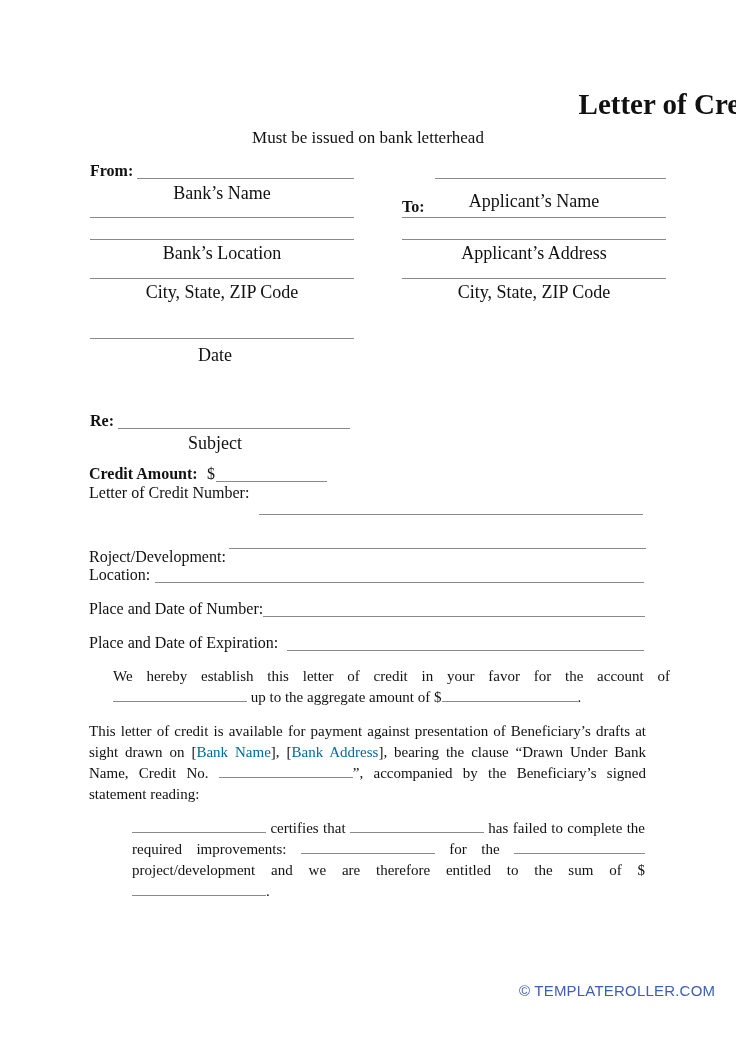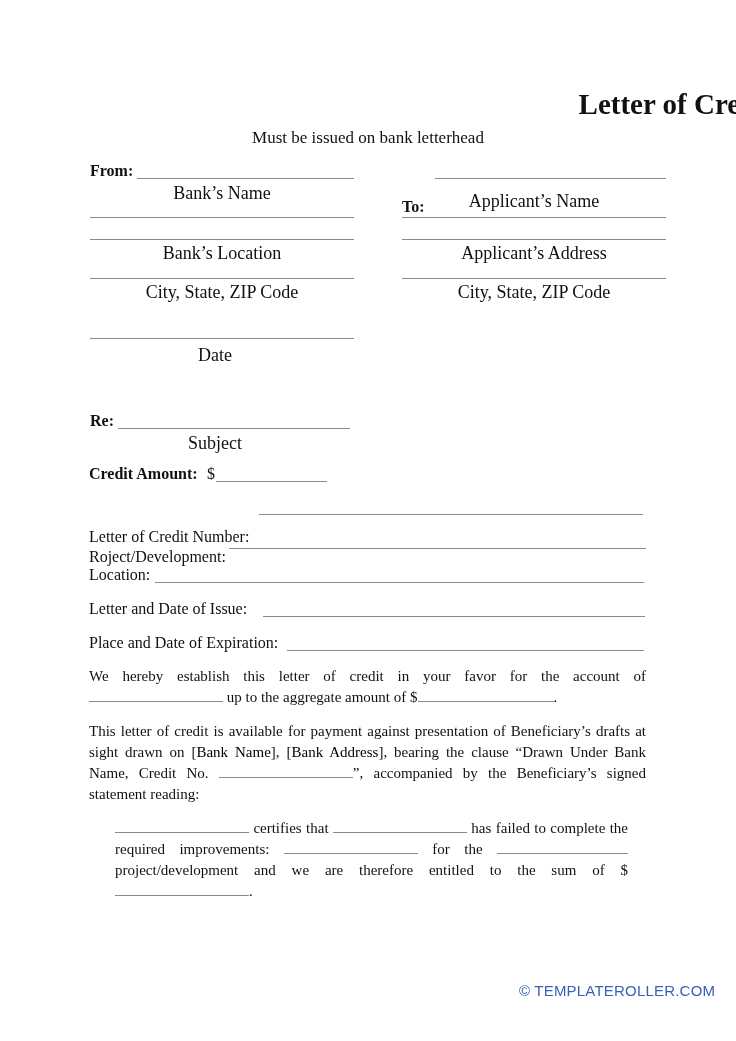--- a/index.html
+++ b/index.html
@@ -6,22 +6,22 @@
   body { width:736px; height:1041px; position:relative; overflow:hidden;
          font-family:"Liberation Serif", serif; color:#111; }
   .abs { position:absolute; }
   .line { position:absolute; height:0; border-top:1px solid #8a8a8a; }
   .title { left:0; width:736px; top:88px; text-align:right; font-size:29px; font-weight:bold;margin-left:38px; }
   .subtitle { left:0; width:736px; top:128px; text-align:center; font-size:17px; }
   .lbl { font-size:16px; }
   .bold { font-weight:bold; }
   .cap { font-size:18px; text-align:center; }
   .para { position:absolute; left:89px; width:557px; font-size:15px; line-height:21px; text-align:justify; text-align-last:left; }
-  .para.ind { left:115px; width:513px; }
-  .gray { color:#000000; }
+  .para.ind { left:132px; width:513px; }
+  .gray { color:#0369a1; }
   .blank { display:inline-block; border-bottom:1px solid #8a8a8a; height:14px; vertical-align:baseline; }
   .footer { left:519px; top:982px; font-family:"Liberation Sans", sans-serif; font-size:15px; color:#3b5fb8; letter-spacing:0.2px; }
 </style>
 </head>
 <body>
 
 <div>
 
   <div class="abs title">Letter of Credit</div>
   <div class="abs subtitle">Must be issued on bank letterhead</div>
@@ -47,36 +47,36 @@
   <div class="abs cap" style="left:402px; width:264px; top:282px;">City, State, ZIP Code</div>
 
   <div class="abs lbl bold" style="left:90px; top:412px;">Re:</div>
   <div class="line" style="left:118px; width:232px; top:428px;"></div>
   <div class="abs cap" style="left:160px; width:110px; top:433px;">Subject</div>
 
   <div class="abs lbl bold" style="left:89px; top:465px;">Credit Amount:</div>
   <div class="abs lbl" style="left:207px; top:465px;">$</div>
   <div class="line" style="left:216px; width:111px; top:481px;"></div>
 
-  <div class="abs lbl" style="left:89px; top:528px;">Letter of Credit Number:</div>
+  <div class="abs lbl" style="left:89px; top:484px;">Letter of Credit Number:</div>
   <div class="line" style="left:259px; width:384px; top:514px;"></div>
 
   <div class="abs lbl" style="left:89px; top:532px;margin-top:16px;">Roject/Development:</div>
   <div class="line" style="left:229px; width:417px; top:548px;"></div>
 
   <div class="abs lbl" style="left:89px; top:566px;">Location:</div>
   <div class="line" style="left:155px; width:489px; top:582px;"></div>
 
-  <div class="abs lbl" style="left:89px; top:600px;">Letter and Date of Issue:</div>
+  <div class="abs lbl" style="left:89px; top:600px;">Place and Date of Number:</div>
   <div class="line" style="left:263px; width:382px; top:616px;"></div>
 
   <div class="abs lbl" style="left:89px; top:634px;">Place and Date of Expiration:</div>
   <div class="line" style="left:287px; width:357px; top:650px;"></div>
 
-  <div class="para" style="top:666px;">
+  <div class="para" style="top:666px;margin-left:24px;">
     <span>We hereby establish this letter of credit in your favor for the account of</span>
     <span class="blank" style="width:134px;"></span>
     <span>up to the aggregate amount of $</span><span class="blank" style="width:136px;"></span><span>.</span>
   </div>
 
   <div class="para" style="top:721px;">
     <span>This letter of credit is available for payment against presentation of Beneficiary’s drafts at sight drawn on [</span><span class="gray">Bank Name</span><span>], [</span><span class="gray">Bank Address</span><span>], bearing the clause “Drawn Under Bank Name, Credit No.</span>
     <span class="blank" style="width:134px;"></span><span>”, accompanied by the Beneficiary’s signed statement reading:</span>
   </div>
 

